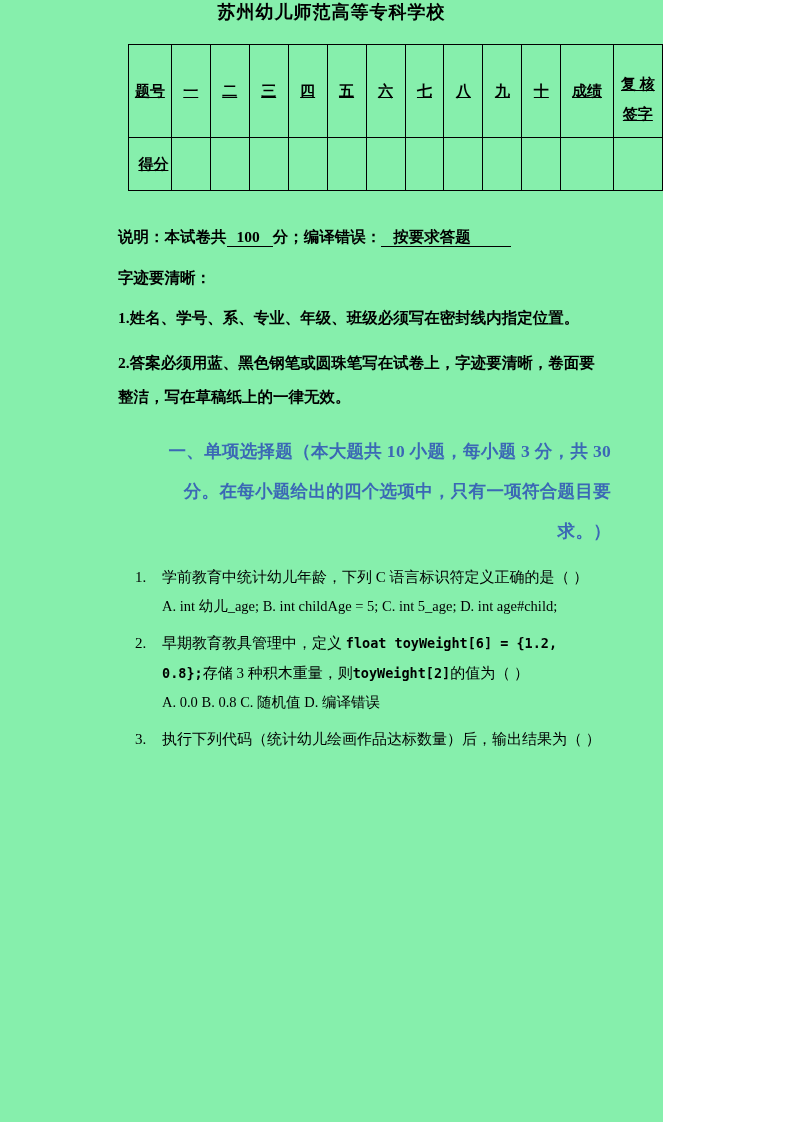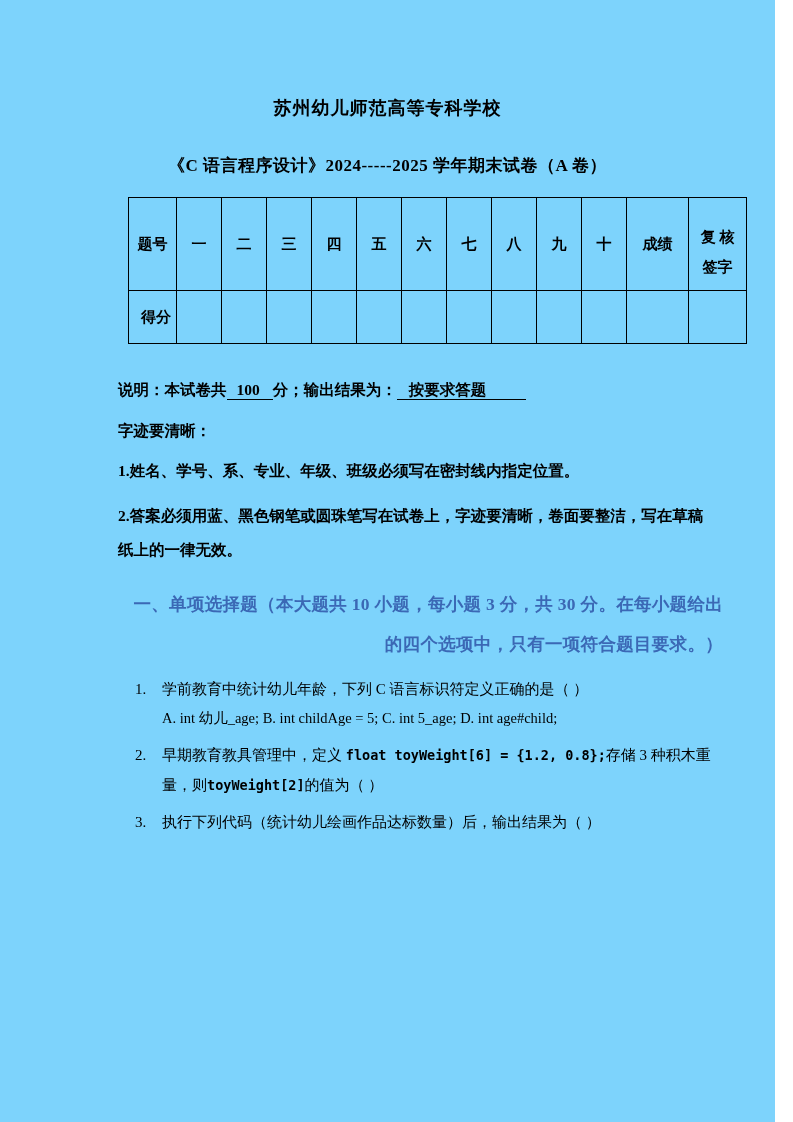--- a/index.html
+++ b/index.html
@@ -1,28 +1,28 @@
 <!DOCTYPE html>
 <html><head>
 <meta charset="utf-8">
 <style>
   * { margin:0; padding:0; box-sizing:border-box; }
   html,body { background:#ffffff; }
   body { font-family:"Liberation Serif","DejaVu Serif",serif; color:#000; }
-  .page { position:relative; width:775px; height:1122px; background:#7dd3fc; overflow:hidden; padding-top:96px; }
+  .page { position:relative; width:663px; height:1122px; background:#86efac; overflow:hidden; }
 
   .school { text-align:center; font-size:18px; font-weight:bold; letter-spacing:1px; }
   .exam-title { text-align:center; font-size:17px; font-weight:bold; margin-top:34px; letter-spacing:0.5px; }
 
   .info-line { text-align:center; margin-top:40px; font-size:15px; }
   .blank { display:inline-block; border-bottom:1px solid #000; height:15px; vertical-align:baseline; }
   .w52 { width:52px; } .w50 { width:50px; } .w70 { width:70px; } .w55 { width:55px; }
 
   table.score-table { border-collapse:collapse; table-layout:fixed; margin:20px 0 0 128px; }
-  table.score-table td { border:1px solid #000; font-size:15px; font-weight:bold; text-align:center; vertical-align:middle; overflow:hidden; }
+  table.score-table td { border:1px solid #000; font-size:15px; font-weight:bold; text-align:center; vertical-align:middle; overflow:hidden;text-decoration:underline; }
   tr.hdr-row td { height:93px; }
   tr.score-row td { height:53px; }
   tr.sign-row td { height:105px; }
   td.row-label { text-align:left; padding-left:7px; white-space:pre-line; line-height:1.9; }
   td.hdr-last { white-space:pre-line; vertical-align:top; padding-top:16px; line-height:2.0; font-weight:bold; }
 
   .instructions { margin:36px 56px 0 118px; font-size:15.5px; font-weight:bold; }
   .u-score { border-bottom:1.5px solid #000; padding:0 13px 1px 10px;text-align:center; }
   .u-req { border-bottom:1.5px solid #000; padding:0 40px 1px 12px; }
 
@@ -38,21 +38,20 @@
   .q-options { margin:0 0 0 27px; line-height:2.0; font-size:14.5px; }
   .code { font-family:"DejaVu Sans Mono","Liberation Mono",monospace; font-weight:bold; font-size:13.5px; }
 </style>
 </head>
 <body>
 
 <div class="page">
 
   <div class="school">苏州幼儿师范高等专科学校</div>
 
-  <div class="exam-title">《C 语言程序设计》2024-----2025 学年期末试卷（A 卷）</div>
 
 
   <table class="score-table">
     <colgroup>
       <col style="width:48px">
         <col style="width:45px">
         <col style="width:45px">
         <col style="width:45px">
         <col style="width:45px">
         <col style="width:45px">
@@ -92,21 +91,21 @@
       <td></td>
       <td></td>
       <td></td>
       <td></td>
       <td></td>
       <td></td>
     </tr>
   </tbody>
     </table>
 
-  <div class="instructions"><span>说明：本试卷共</span><span class="u-score">100</span><span>分；输出结果为：</span><span class="u-req">按要求答题</span></div>
+  <div class="instructions"><span>说明：本试卷共</span><span class="u-score">100</span><span>分；编译错误：</span><span class="u-req">按要求答题</span></div>
 
   <div class="notice-heading">字迹要清晰：</div>
 
   <div class="notice-item">1.姓名、学号、系、专业、年级、班级必须写在密封线内指定位置。</div>
 
   <div class="notice-item">2.答案必须用蓝、黑色钢笔或圆珠笔写在试卷上，字迹要清晰，卷面要整洁，写在草稿纸上的一律无效。</div>
 
   <div class="section-heading" style="color: rgb(59, 104, 181); text-align: right;">一、单项选择题（本大题共 10 小题，每小题 3 分，共 30 分。在每小题给出的四个选项中，只有一项符合题目要求。）</div>
 
   <div class="questions">
@@ -114,20 +113,21 @@
     <div class="q-row">
       <span class="q-num">1.</span>
       <span class="q-body">学前教育中统计幼儿年龄，下列 C 语言标识符定义正确的是（ ）</span>
     </div>
     <div class="q-options">A. int 幼儿_age; B. int childAge = 5; C. int 5_age; D. int age#child;</div>
 
     <div class="q-row">
       <span class="q-num">2.</span>
       <span class="q-body"><span>早期教育教具管理中，定义 </span><span class="code">float toyWeight[6] = {1.2, 0.8};</span><span>存储 3 种积木重量，则</span><span class="code">toyWeight[2]</span><span>的值为（ ）</span></span>
     </div>
+    <div class="q-options">A. 0.0 B. 0.8 C.  随机值  D.  编译错误</div>
 
     <div class="q-row">
       <span class="q-num">3.</span>
       <span class="q-body">执行下列代码（统计幼儿绘画作品达标数量）后，输出结果为（ ）</span>
     </div>
 
   </div>
 
 </div>
 

